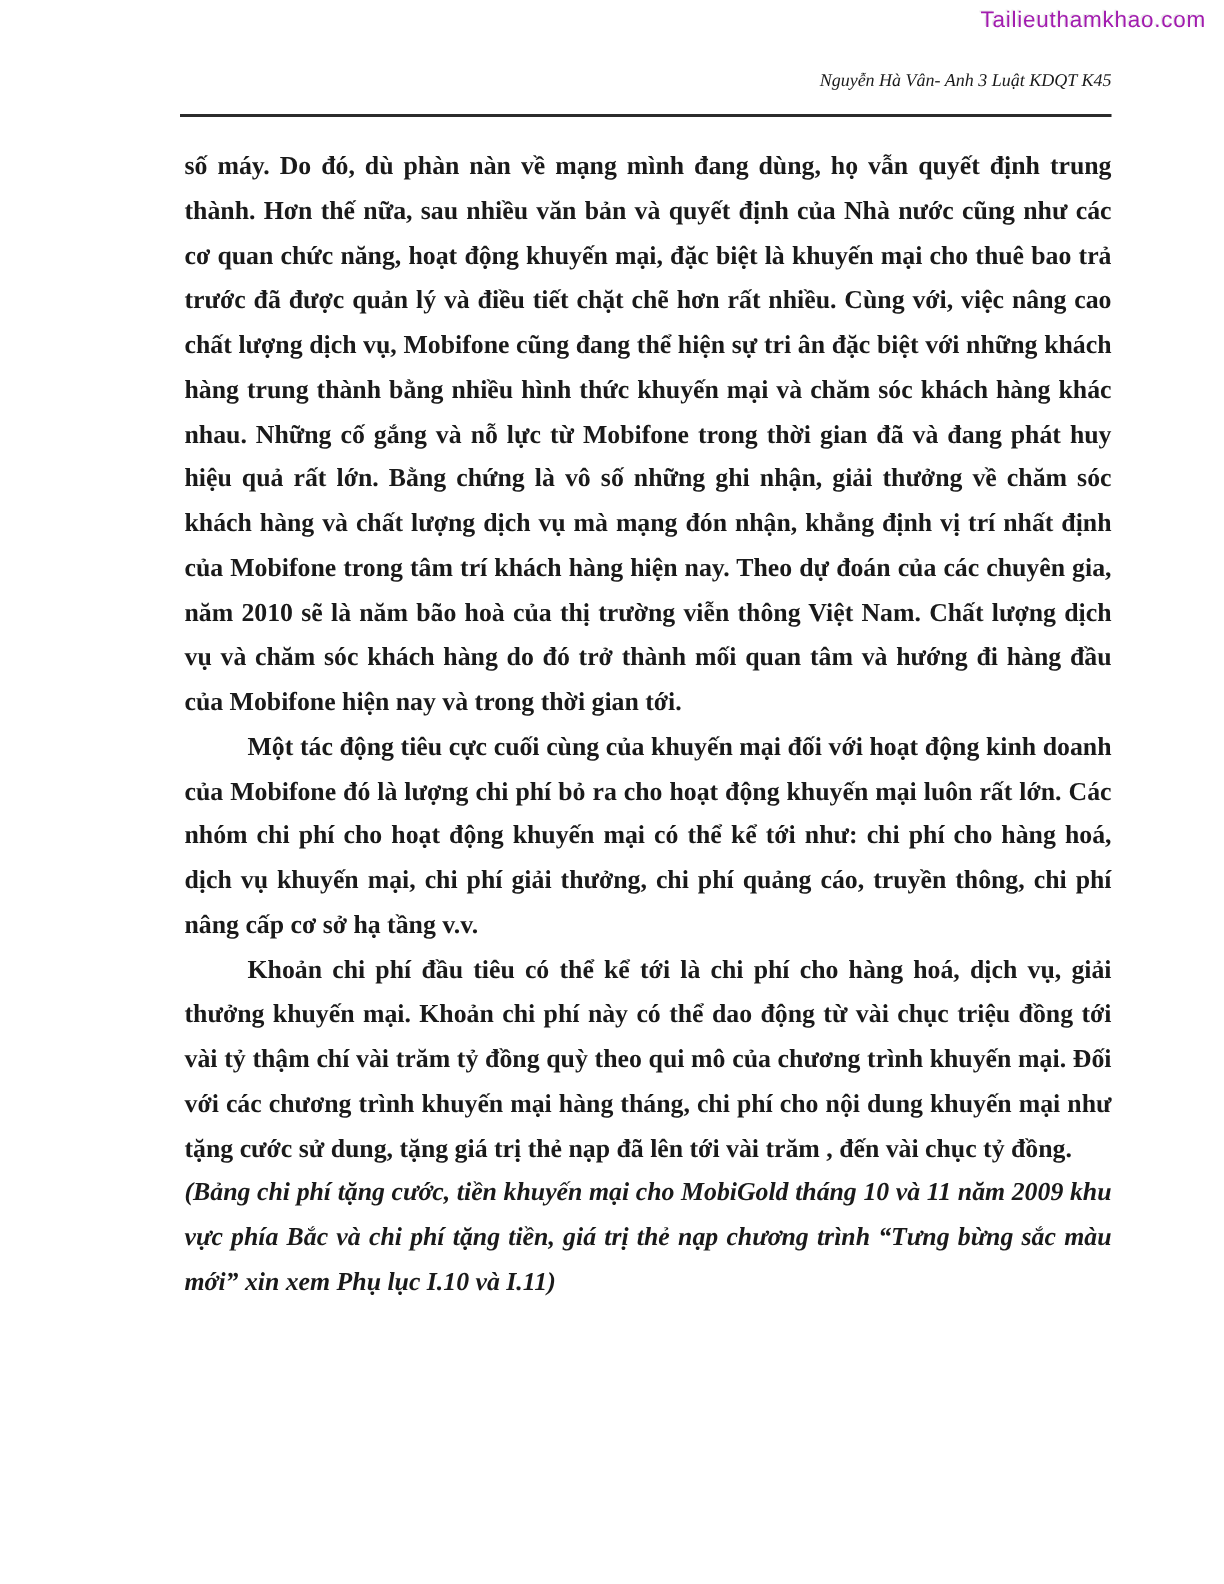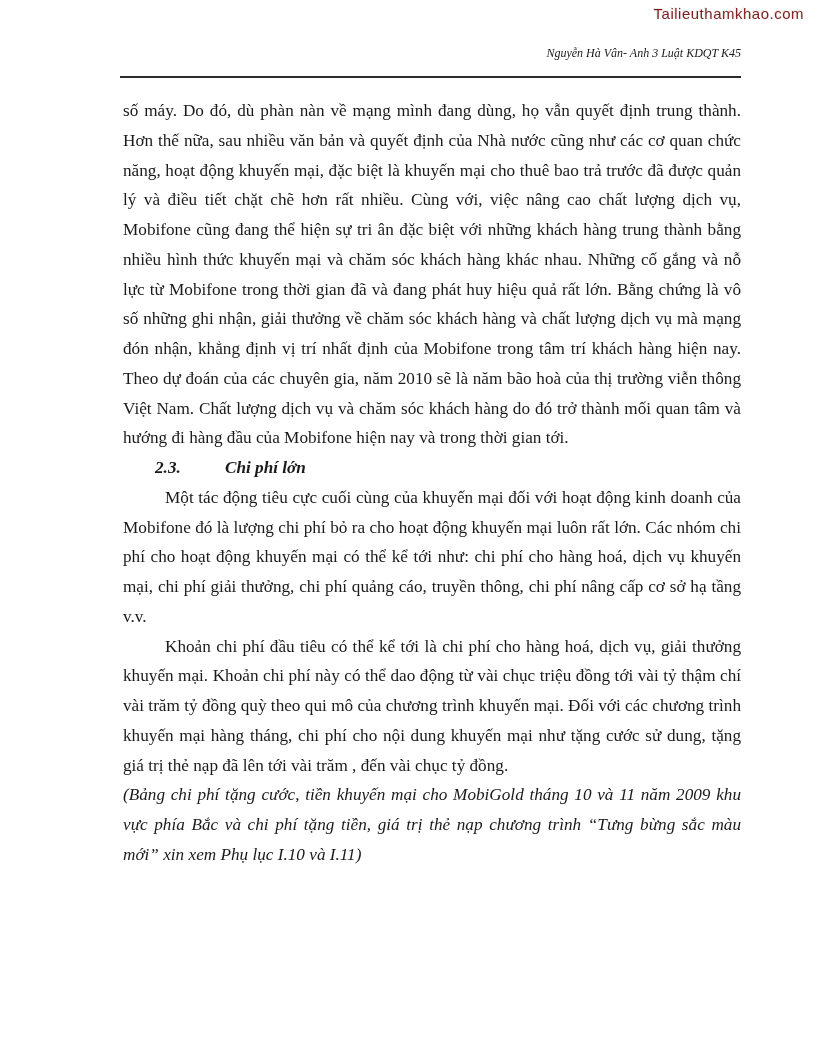--- a/index.html
+++ b/index.html
@@ -12,21 +12,21 @@
     font-family: "Liberation Serif", "DejaVu Serif", serif;
     color: #1a1a1a;
   }
   .watermark {
     position: absolute;
     top: 5px;
     right: 12px;
     font-family: "Liberation Sans", "DejaVu Sans", sans-serif;
     font-size: 15px;
     letter-spacing: 0.5px;
-    color: #7f1d1d;
+    color: #a21caf;
     text-shadow: 1px 1px 0 #ffffff, -1px -1px 0 #e9e9e9;
   }
   .header {
     position: absolute;
     top: 0;
     left: 120px;
     width: 621px;
     border-bottom: 2px solid #2b2b2b;
   }
   .author-line {
@@ -39,21 +39,21 @@
   }
   .content {
     position: absolute;
     top: 96px;
     left: 123px;
     width: 618px;
     font-size: 17.2px;
     line-height: 29.75px;
     text-align: justify;
   }
-  .content p { margin: 0; }
+  .content p { margin: 0; font-weight: bold; }
   .para-indent { text-indent: 42px; }
   .section-heading {
     margin: 0;
     padding-left: 32px;
     font-size: 17.2px;
     line-height: 29.75px;
     font-weight: bold;
     font-style: italic;
     text-align: left;
   }
@@ -79,23 +79,20 @@
   <div class="watermark">Tailieuthamkhao.com</div>
 
   <div class="header">
     <div class="author-line">Nguyễn Hà Vân- Anh 3 Luật KDQT K45</div>
   </div>
 
   <div class="content">
 
     <p>số máy. Do đó, dù phàn nàn về mạng mình đang dùng, họ vẫn quyết định trung thành. Hơn thế nữa, sau nhiều văn bản và quyết định của Nhà nước cũng như các cơ quan chức năng, hoạt động khuyến mại, đặc biệt là khuyến mại cho thuê bao trả trước đã được quản lý và điều tiết chặt chẽ hơn rất nhiều. Cùng với, việc nâng cao chất lượng dịch vụ, Mobifone cũng đang thể hiện sự tri ân đặc biệt với những khách hàng trung thành bằng nhiều hình thức khuyến mại và chăm sóc khách hàng khác nhau. Những cố gắng và nỗ lực từ Mobifone trong thời gian đã và đang phát huy hiệu quả rất lớn. Bằng chứng là vô số những ghi nhận, giải thưởng về chăm sóc khách hàng và chất lượng dịch vụ mà mạng đón nhận, khẳng định vị trí nhất định của Mobifone trong tâm trí khách hàng hiện nay. Theo dự đoán của các chuyên gia, năm 2010 sẽ là năm bão hoà của thị trường viễn thông Việt Nam. Chất lượng dịch vụ và chăm sóc khách hàng do đó trở thành mối quan tâm và hướng đi hàng đầu của Mobifone hiện nay và trong thời gian tới.</p>
 
-    <h2 class="section-heading">
-      <span class="sec-num">2.3.</span><span>Chi phí lớn</span>
-    </h2>
 
     <p class="para-indent">Một tác động tiêu cực cuối cùng của khuyến mại đối với hoạt động kinh doanh của Mobifone đó là lượng chi phí bỏ ra cho hoạt động khuyến mại luôn rất lớn. Các nhóm chi phí cho hoạt động khuyến mại có thể kể tới như: chi phí cho hàng hoá, dịch vụ khuyến mại, chi phí giải thưởng, chi phí quảng cáo, truyền thông, chi phí nâng cấp cơ sở hạ tầng v.v.</p>
 
     <p class="para-indent">Khoản chi phí đầu tiêu có thể kể tới là chi phí cho hàng hoá, dịch vụ, giải thưởng khuyến mại. Khoản chi phí này có thể dao động từ vài chục triệu đồng tới vài tỷ thậm chí vài trăm tỷ đồng quỳ theo qui mô của chương trình khuyến mại. Đối với các chương trình khuyến mại hàng tháng, chi phí cho nội dung khuyến mại như tặng cước sử dung, tặng giá trị thẻ nạp đã lên tới vài trăm , đến vài chục tỷ đồng.</p>
 
     <p class="note-italic">(Bảng chi phí tặng cước, tiền khuyến mại cho MobiGold tháng 10 và 11 năm 2009 khu vực phía Bắc và chi phí tặng tiền, giá trị thẻ nạp chương trình “Tưng bừng sắc màu mới” xin xem Phụ lục I.10 và I.11)</p>
 
   </div>
 
 

